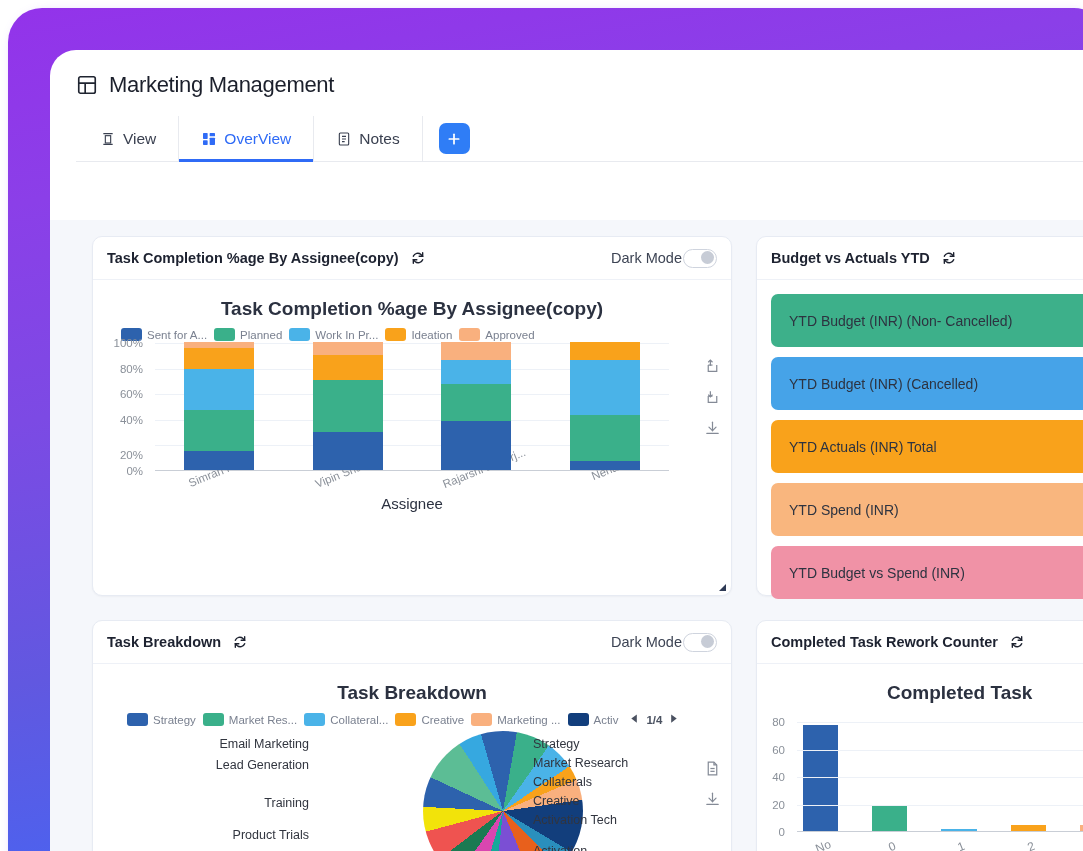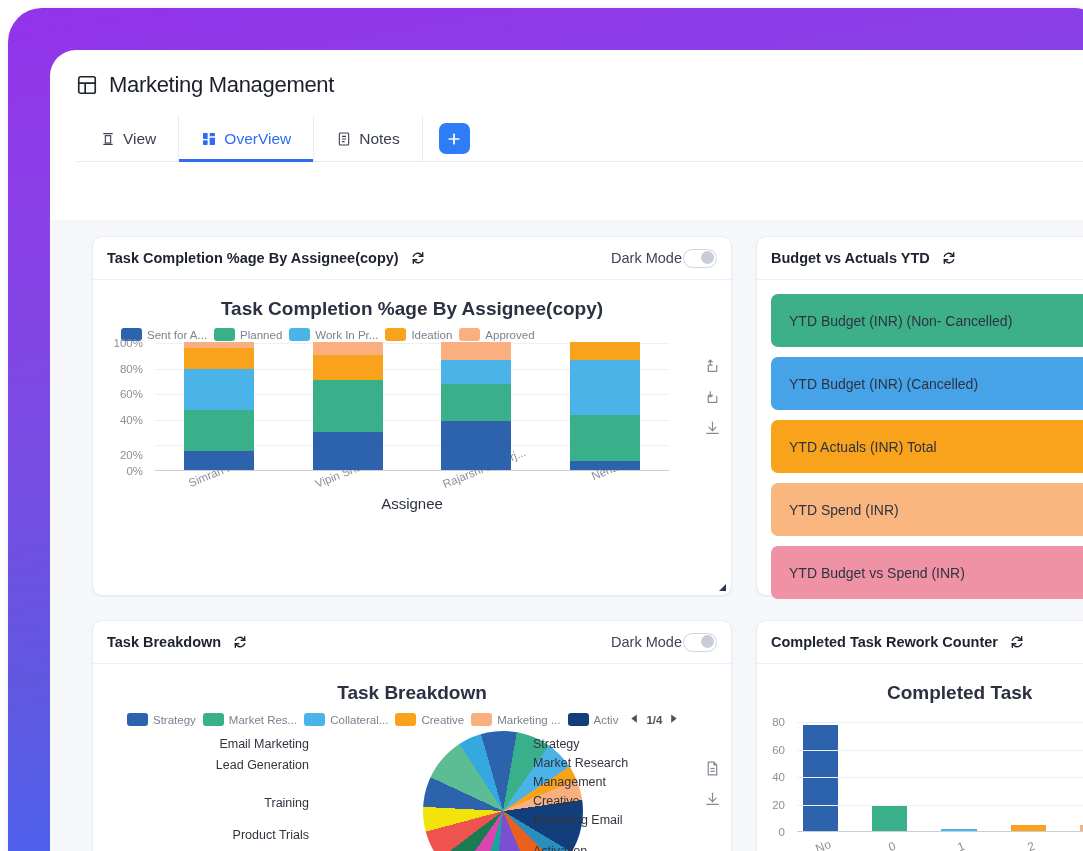--- a/index.html
+++ b/index.html
@@ -610,23 +610,23 @@
               #ef5350 241deg 263deg,
               #f2e30a 263deg 281deg,
               #2d62ad 281deg 303deg,
               #5cbd95 303deg 335deg,
               #36a8e0 335deg 352deg,
               #2d62ad 352deg 360deg );"></div>
 
             <div class="pie-labels-r">
               <span class="plabel" style="margin-bottom:5px">Strategy</span>
               <span class="plabel" style="margin-bottom:5px">Market Research</span>
-              <span class="plabel" style="margin-bottom:5px">Management</span>
+              <span class="plabel" style="margin-bottom:5px">Collaterals</span>
               <span class="plabel" style="margin-bottom:5px">Creative</span>
-              <span class="plabel" style="margin-bottom:17px">Marketing Email</span>
+              <span class="plabel" style="margin-bottom:17px">Activation Tech</span>
               <span class="plabel" style="margin-bottom:17px">Activation</span>
 
             </div>
           </div>
         </div>
       </div>
 
       <div class="card" style="height:260px; width:360px; overflow:hidden;">
         <div class="card-head">
           <span class="card-title">Completed Task Rework Counter</span>

